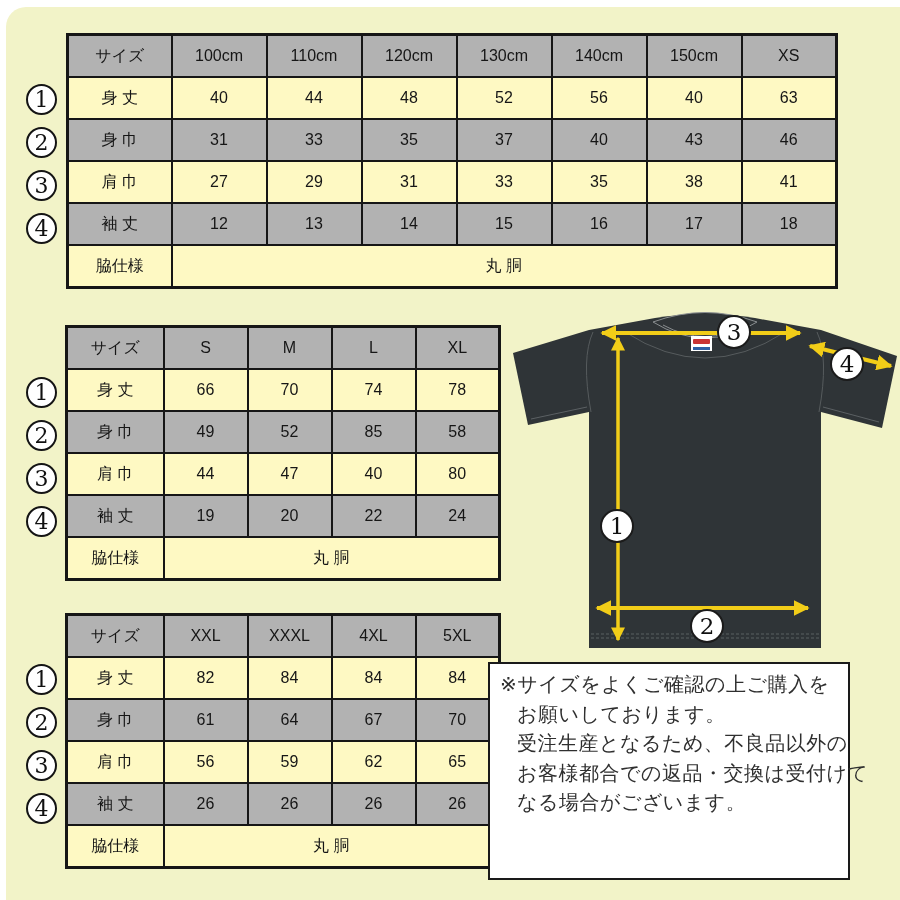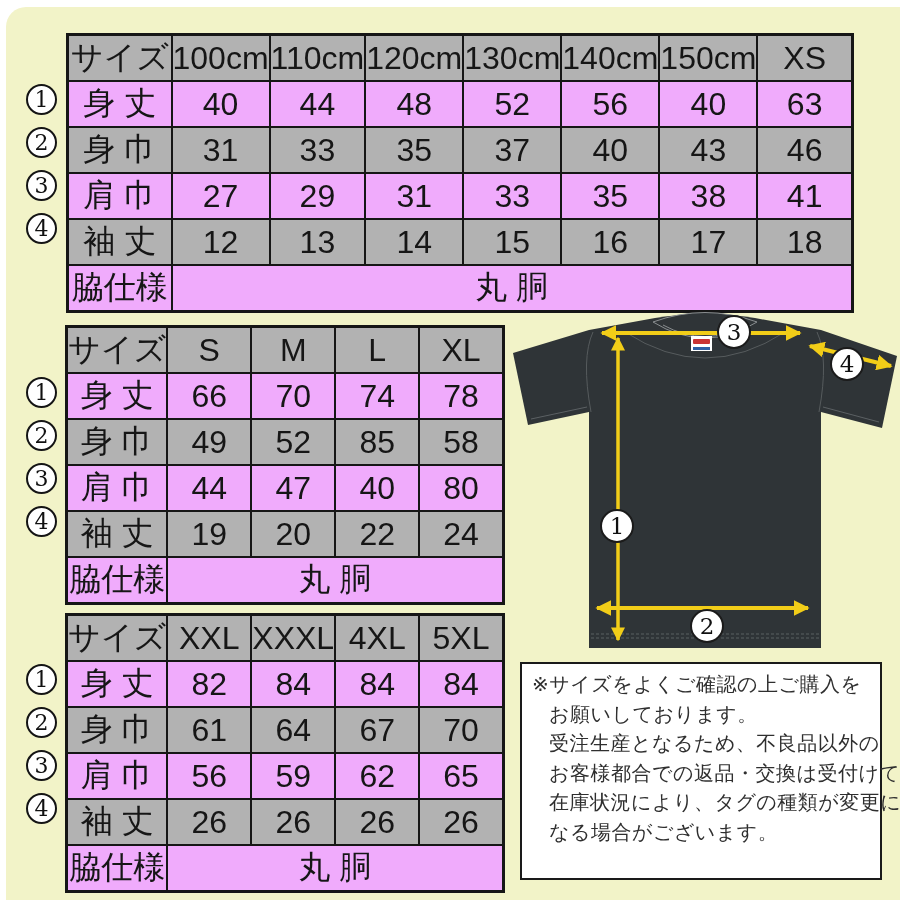--- a/index.html
+++ b/index.html
@@ -8,42 +8,42 @@
     background:#ffffff;
     font-family:"Liberation Sans","DejaVu Sans",sans-serif;
   }
   .bg{
     position:absolute;left:6px;top:7px;right:0;bottom:0;
     background:#f2f3c8;border-top-left-radius:20px;
   }
   
   .size-table{
     position:absolute;border-collapse:collapse;table-layout:fixed;
-    background:#f0abfc;font-size:32px;color:#161616;
+    background:#fef9c3;font-size:16px;color:#161616;
     border:3px solid #161616;
   }
   .size-table td{
     border:2px solid #161616;text-align:center;vertical-align:middle;
     padding:0;height:40px;overflow:hidden;white-space:nowrap;
   }
   .size-table tr.gray td{background:#b2b2b2}
   #t1{left:66px;top:33px}
   #t2{left:65px;top:325px}
   #t3{left:65px;top:613px}
   
   .circ{
     position:absolute;width:27px;height:27px;border-radius:50%;
     background:#ffffff;border:2px solid #141414;box-sizing:content-box;
     display:flex;align-items:center;justify-content:center;
     font-family:"DejaVu Serif","Liberation Serif",serif;
     font-size:22px;color:#111;line-height:1;
   }
   
   #note{
-    position:absolute;left:520px;top:662px;width:362px;height:218px;
+    position:absolute;left:488px;top:662px;width:362px;height:218px;
     background:#ffffff;border:2px solid #1a1a1a;box-sizing:border-box;
     font-size:20px;line-height:29.5px;color:#2f2f2f;
     padding:6px 4px 0 10px;letter-spacing:0.5px;
   }
   .note-line{white-space:nowrap}
   .note-line.indent{padding-left:17px}
   
   #shirt{position:absolute;left:505px;top:308px;width:395px;height:352px}
 </style>
 </head>
@@ -274,15 +274,14 @@
     <circle cx="202" cy="318" r="16" fill="#ffffff" stroke="#1b1b1b" stroke-width="2"></circle>
     <text x="202" y="326" text-anchor="middle" font-family="DejaVu Serif, Liberation Serif, serif" font-size="23" fill="#111">2</text>
   </g>
 </svg>
 
 <div id="note">
   <div class="note-line">※サイズをよくご確認の上ご購入を</div>
   <div class="note-line indent">お願いしております。</div>
   <div class="note-line indent">受注生産となるため、不良品以外の</div>
   <div class="note-line indent">お客様都合での返品・交換は受付けて</div>
-  <div class="note-line indent">在庫状況により、タグの種類が変更に</div>
   <div class="note-line indent">なる場合がございます。</div>
 </div>
 
 </body></html>

